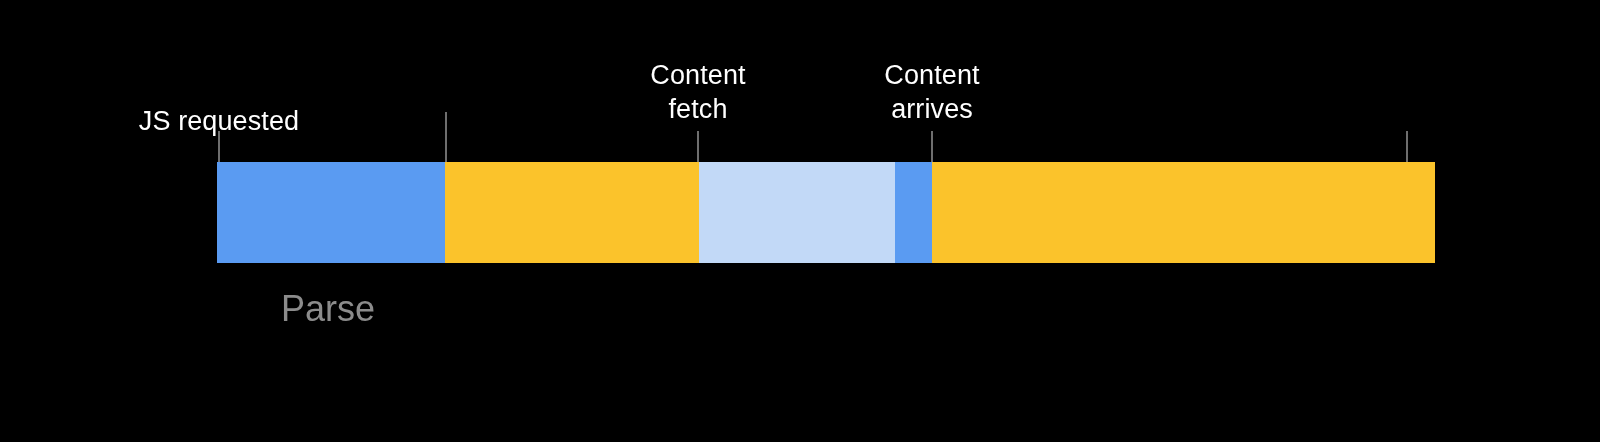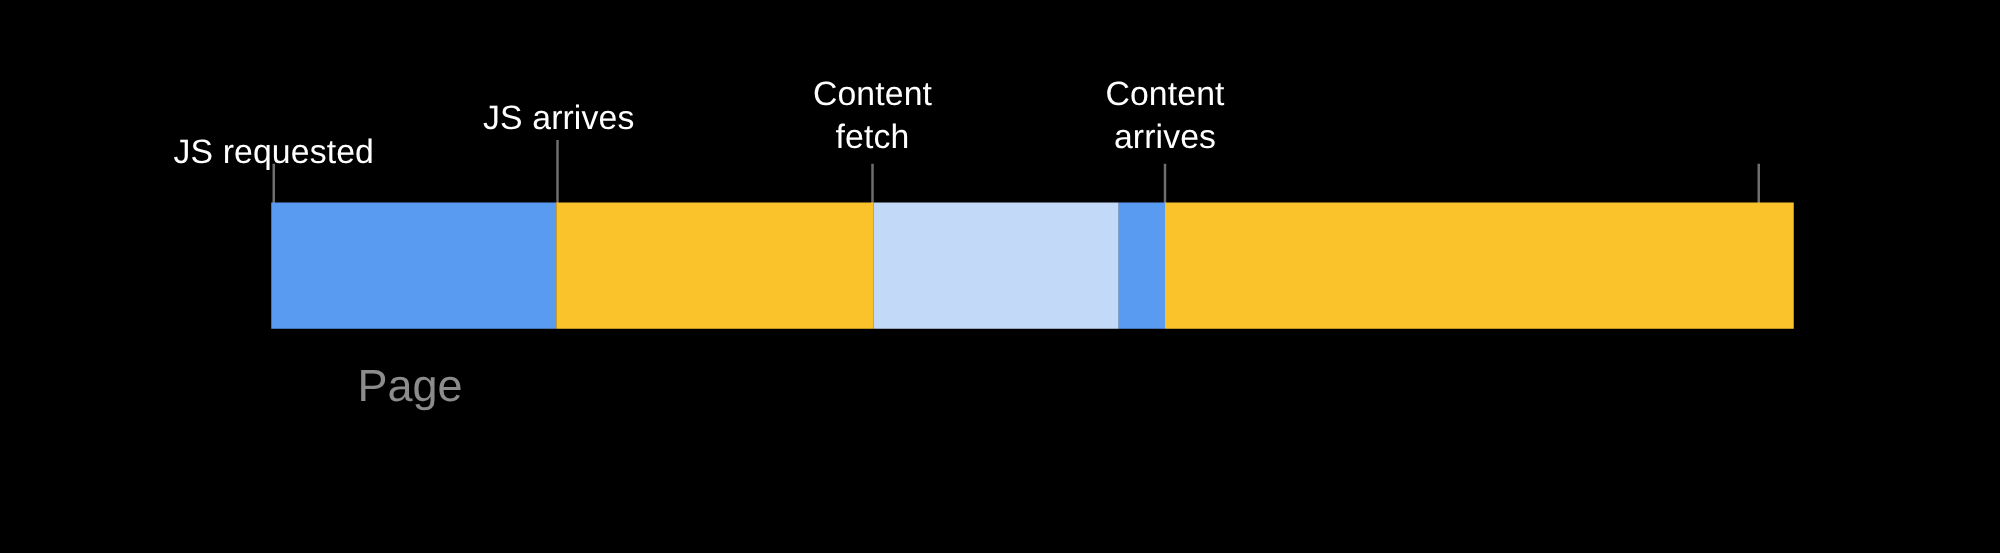--- a/index.html
+++ b/index.html
@@ -60,21 +60,20 @@
     white-space: nowrap;
   }
 </style>
 </head>
 <body>
 
 <div id="stage">
 
   <div class="marker-label" style="left:58px; top:104px; width:322px;">JS requested</div>
 
-  <div class="marker-label" style="left:286px; top:77px; width:322px;">JS arrives</div>
 
   <div class="marker-label" style="left:578px; top:58px; width:240px;">Content
 fetch</div>
 
   <div class="marker-label" style="left:812px; top:58px; width:240px;">Content
 arrives</div>
 
 
   <div class="tick" style="left:218px; top:131px; height:32px;"></div>
   <div class="tick" style="left:445px; top:112px; height:51px;"></div>
@@ -83,16 +82,16 @@
   <div class="tick" style="left:1406px; top:131px; height:32px;"></div>
 
   <div class="bar">
     <div class="seg" style="width:228px; background:#5a9bf2;"></div>
     <div class="seg" style="width:254px; background:#fbc32b;"></div>
     <div class="seg" style="width:196px; background:#c2d9f7;"></div>
     <div class="seg" style="width:37px; background:#5a9bf2;"></div>
     <div class="seg" style="width:503px; background:#fbc32b;"></div>
   </div>
 
-  <div class="phase-caption" style="left:168px; top:287px; width:320px;">Page</div>
+  <div class="phase-caption" style="left:168px; top:287px; width:320px;">Parse</div>
 
 
 </div>
 
 </body></html>

